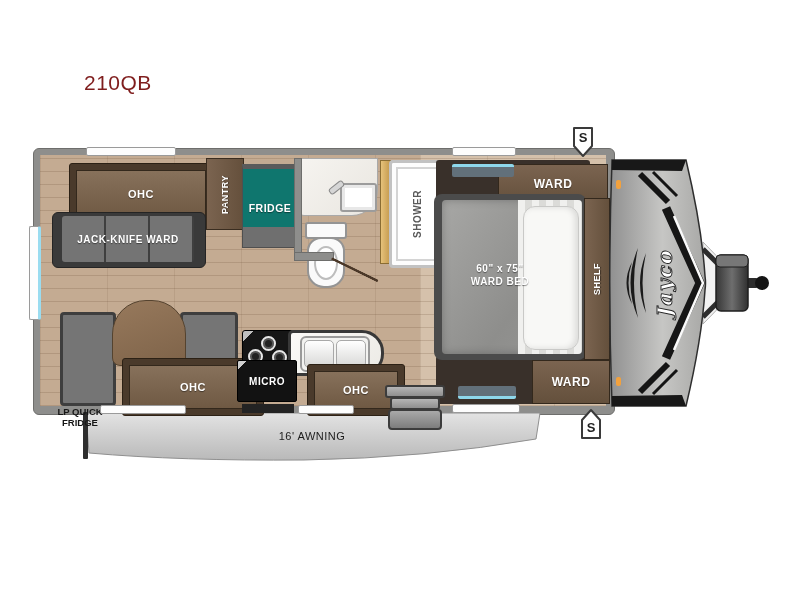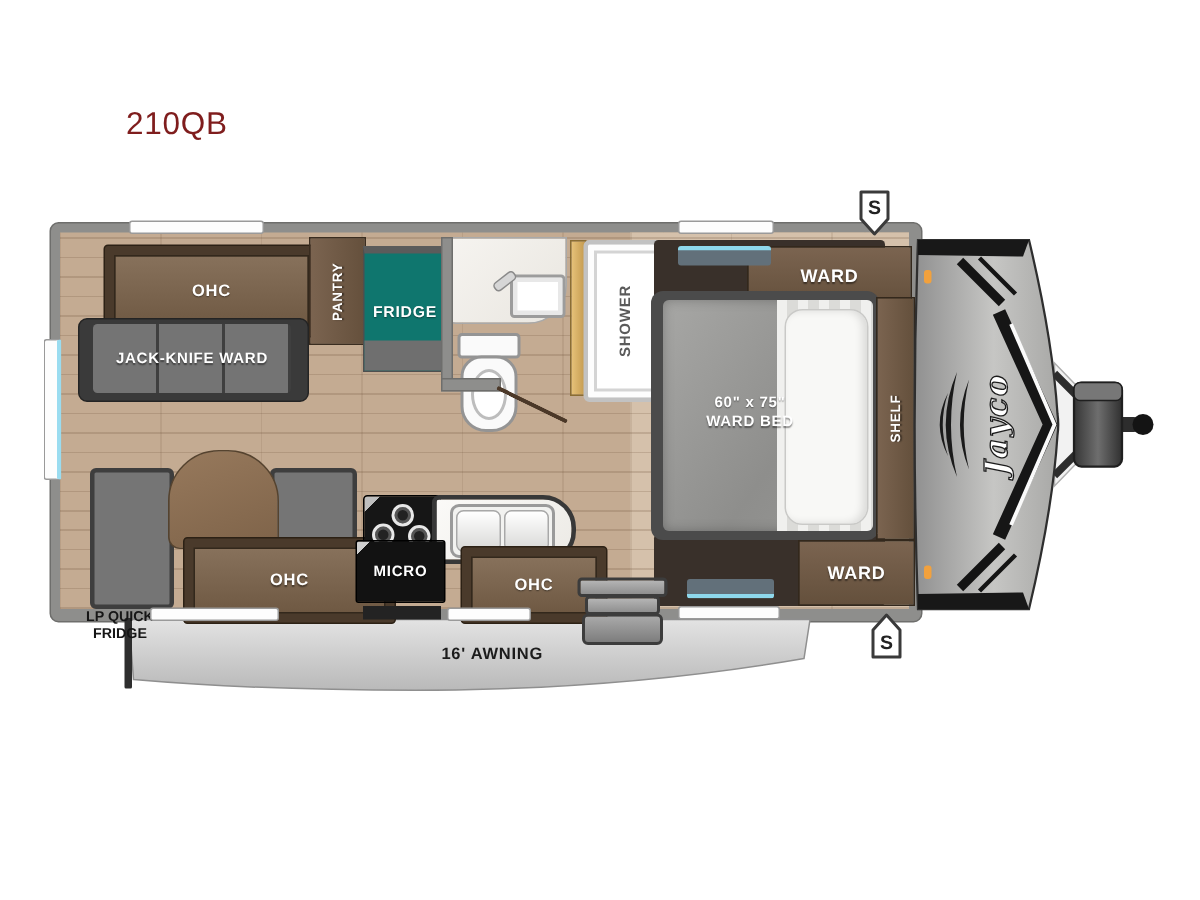--- a/index.html
+++ b/index.html
@@ -113,21 +113,21 @@
       border:1px solid #000;border-radius:2px;display:flex;align-items:center;justify-content:center;}
   #micro .lbl{font-size:10px;}
 
   
   .step{background:linear-gradient(180deg,#b5b5b5,#8f8f8f);border:2px solid #3c3c3c;border-radius:3px;}
   #step1{left:385px;top:385px;width:56px;height:9px;}
   #step2{left:390px;top:397px;width:46px;height:9px;}
   #step3{left:388px;top:409px;width:50px;height:17px;border-radius:4px;background:linear-gradient(180deg,#a9a9a9,#7d7d7d);}
 
   
-  #awning-label{left:262px;top:430px;width:100px;text-align:right;font-size:11px;font-weight:bold;color:#1c1c1c;letter-spacing:.5px;}
+  #awning-label{left:262px;top:430px;width:100px;text-align:center;font-size:11px;font-weight:normal;color:#1c1c1c;letter-spacing:.5px;}
   #lp-label{left:48px;top:406px;width:64px;text-align:center;font-size:9.5px;line-height:11px;font-weight:bold;color:#161616;}
   #lp-label span{display:block;}
 
   svg{display:block;}
   .badge-s{font-weight:bold;}
 </style>
 </head>
 <body>
 
 <div id="stage">

